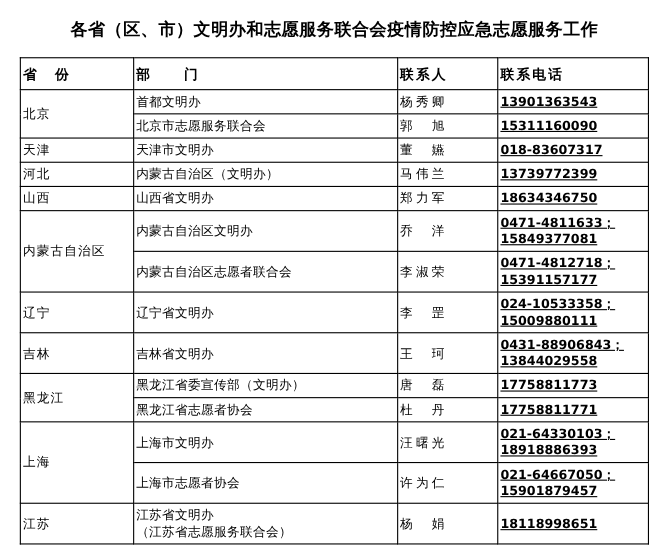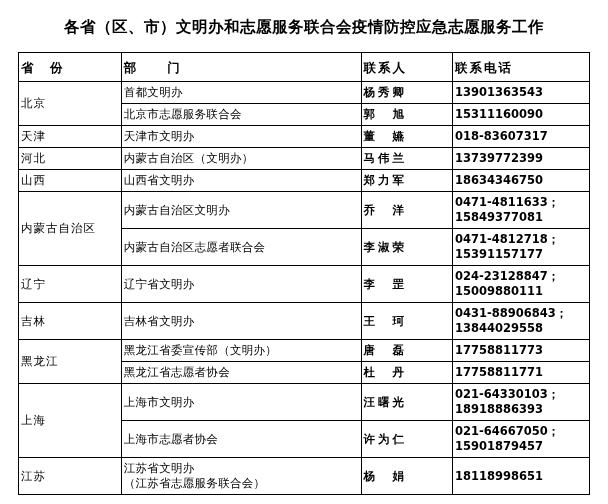--- a/index.html
+++ b/index.html
@@ -66,32 +66,33 @@
     letter-spacing: 1px;
   }
   td.dept {
     font-size: 11.5px;
     letter-spacing: 0.3px;
   }
   td.dept .sub {
     display: block;
   }
   td.name {
-    font-weight: bold;
+    font-weight: normal;
     font-size: 12px;
     letter-spacing: 3px;
   }
   td.tel {
     font-weight: bold;
     font-size: 11.5px;
     letter-spacing: 0;
   }
   td.tel .tl {
     display: block;
     white-space: nowrap;
+    text-decoration: underline;
   }
 </style>
 </head>
 <body>
 
 <div class="page">
 
   <div class="doc-title">
     <span class="line">各省（区、市）文明办和志愿服务联合会疫情防控应急志愿服务工作</span>
   </div>
@@ -166,21 +167,21 @@
           <td class="tel">
             <span class="tl">0471-4812718；</span>
             <span class="tl">15391157177</span>
           </td>
         </tr>
         <tr>
           <td class="prov">辽宁</td>
           <td class="dept">辽宁省文明办</td>
           <td class="name">李　罡</td>
           <td class="tel">
-            <span class="tl">024-23128847；</span>
+            <span class="tl">024-10533358；</span>
             <span class="tl">15009880111</span>
           </td>
         </tr>
         <tr>
           <td class="prov">吉林</td>
           <td class="dept">吉林省文明办</td>
           <td class="name">王　珂</td>
           <td class="tel">
             <span class="tl">0431-88906843；</span>
             <span class="tl">13844029558</span>

